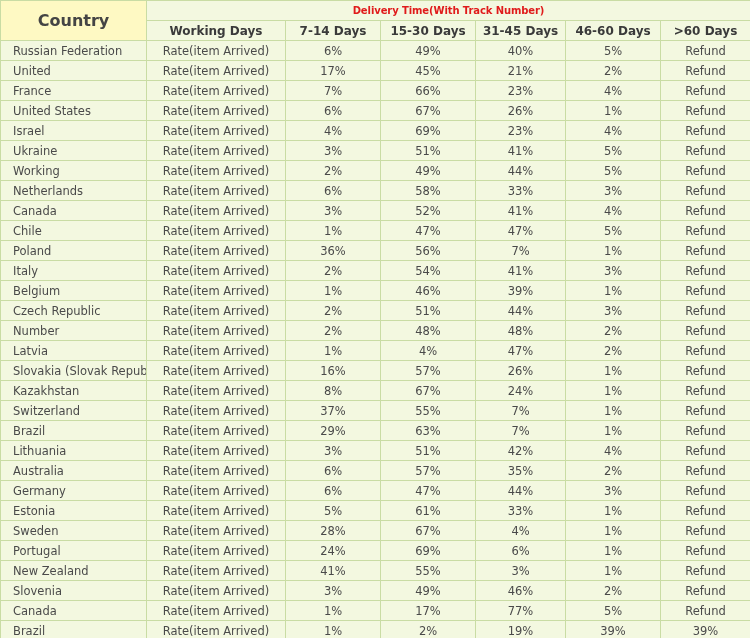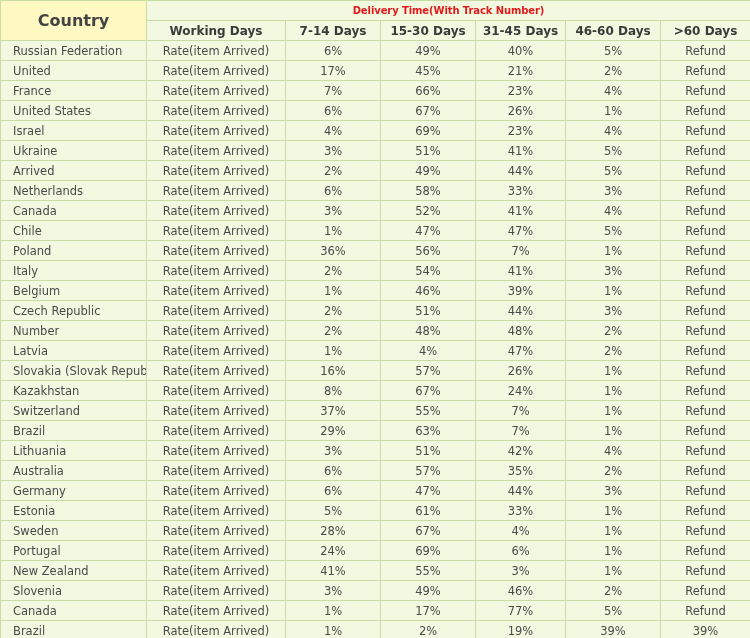--- a/index.html
+++ b/index.html
@@ -165,21 +165,21 @@
       <tr>
         <td class="country-cell">Ukraine</td>
         <td class="val-cell">Rate(item Arrived)</td>
         <td class="val-cell">3%</td>
         <td class="val-cell">51%</td>
         <td class="val-cell">41%</td>
         <td class="val-cell">5%</td>
         <td class="val-cell">Refund</td>
       </tr>
       <tr>
-        <td class="country-cell">Arrived</td>
+        <td class="country-cell">Working</td>
         <td class="val-cell">Rate(item Arrived)</td>
         <td class="val-cell">2%</td>
         <td class="val-cell">49%</td>
         <td class="val-cell">44%</td>
         <td class="val-cell">5%</td>
         <td class="val-cell">Refund</td>
       </tr>
       <tr>
         <td class="country-cell">Netherlands</td>
         <td class="val-cell">Rate(item Arrived)</td>

